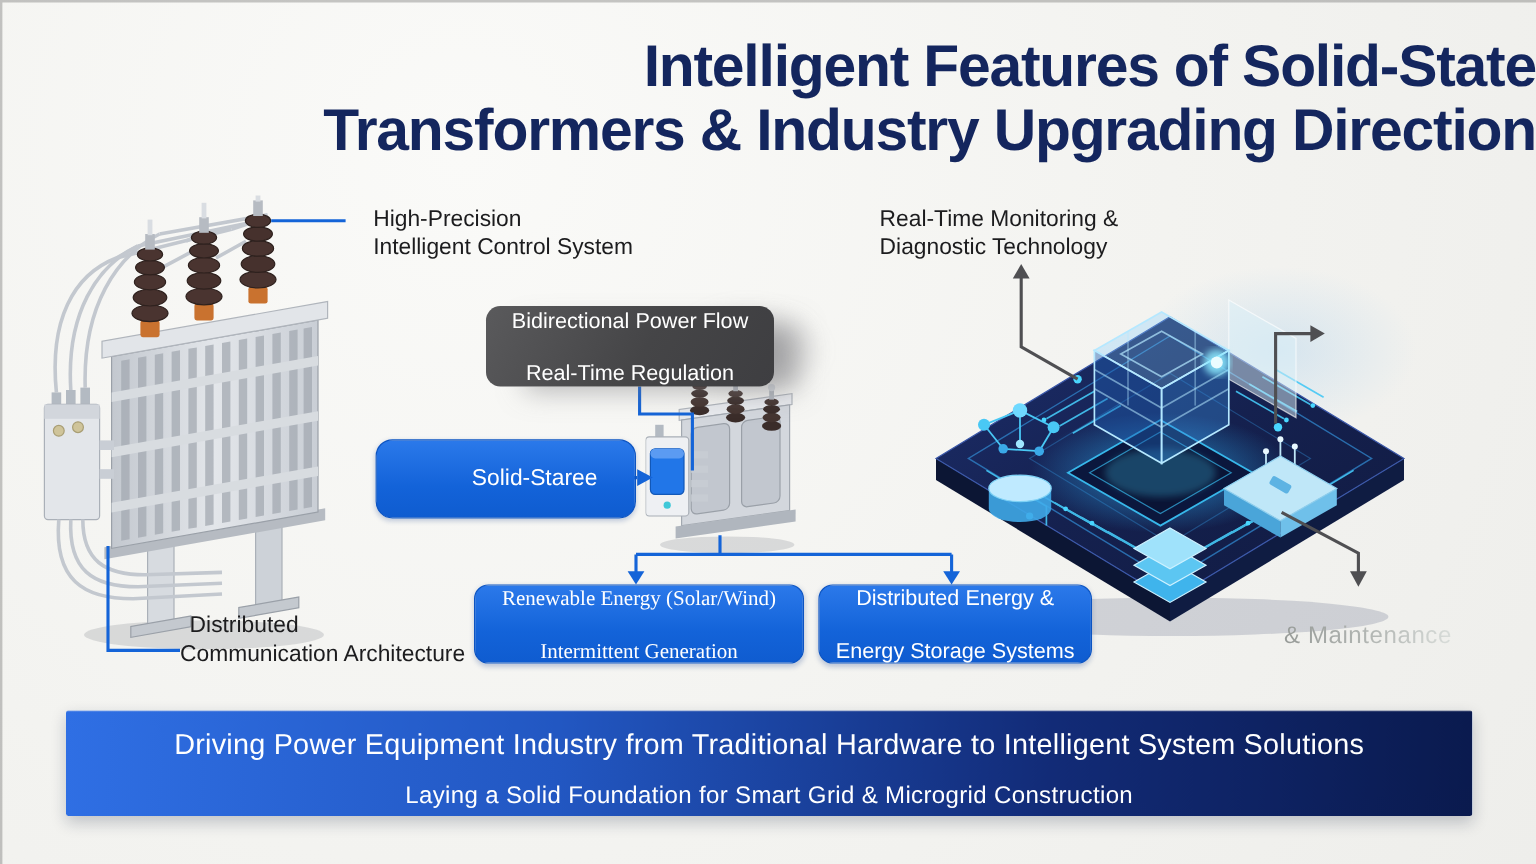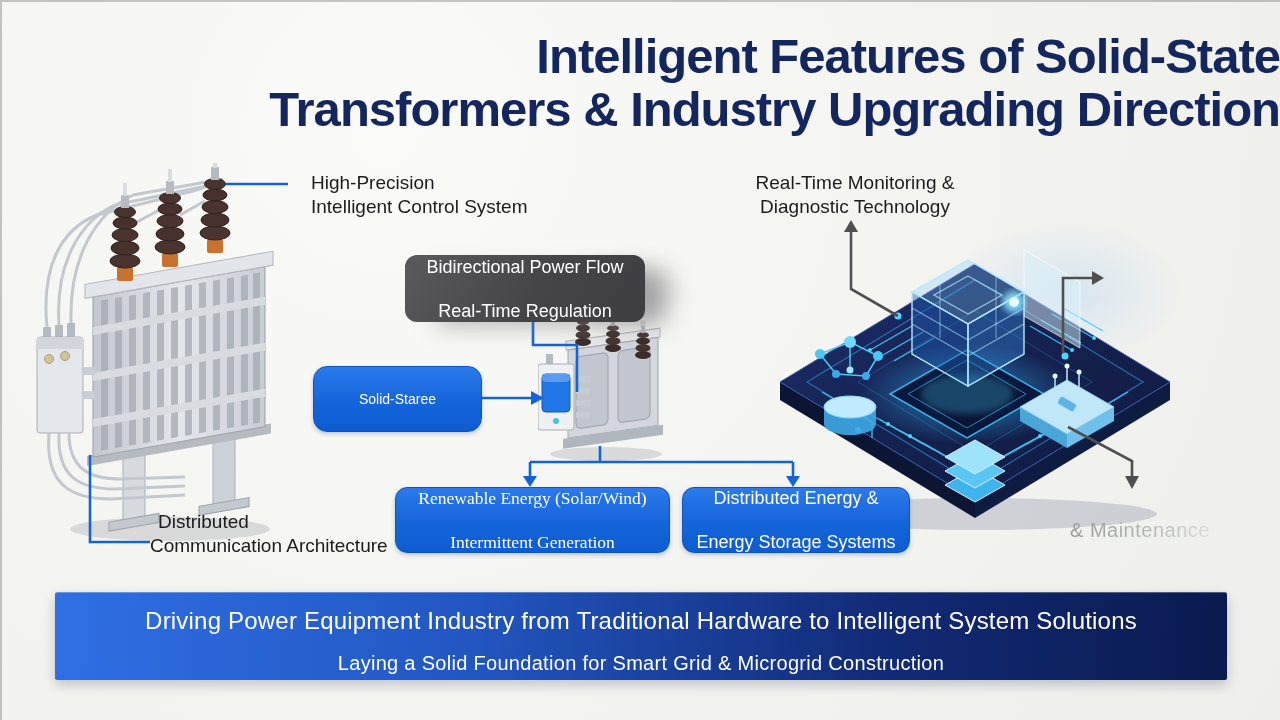--- a/index.html
+++ b/index.html
@@ -10,34 +10,34 @@
   .abs{position:absolute;}
   
   .title{left:0;top:30px;width:100%;text-align:right;color:#14265e;font-weight:bold;
     font-size:49px;line-height:53px;letter-spacing:-1px;z-index:3;}
   .title span{display:block;}
   
   .ann{color:#1c1c1e;font-size:19px;line-height:24px;z-index:3;}
   .ann span{display:block;}
   .ann-hp{left:295px;top:171px;margin-left:16px;}
   .ann-dc{left:150px;top:510px;}
-  .ann-mon{left:733px;top:171px;width:244px;text-align:center;}
+  .ann-mon{left:733px;top:171px;width:244px;text-align:left;}
   .ann-maint{left:1070px;top:519px;font-size:20px;color:#a8aca9;letter-spacing:.5px;z-index:3;
     background:linear-gradient(90deg,#979b98 0%,#b7bbb8 60%,#d9ddda 100%);
     -webkit-background-clip:text;background-clip:text;color:transparent;}
   
   .node{border-radius:12px;color:#fff;text-align:center;z-index:3;font-size:18px;line-height:24px;
     display:flex;flex-direction:column;justify-content:center;gap:20px;}
   .node span{display:block;}
   .node-dark{left:405px;top:255px;width:240px;height:67px;
     background:linear-gradient(120deg,#5a5a5c 0%,#454547 55%,#3e3e41 100%);
     box-shadow:26px 10px 22px -6px rgba(120,120,124,.5);}
   .node-blue{background:linear-gradient(180deg,#2b79ea 0%,#1363d9 60%,#0f5cd0 100%);
     border:1px solid #0c54c2;box-shadow:0 2px 4px rgba(20,60,140,.25);}
-  .node-sst{left:313px;top:366px;width:167px;height:64px;border-radius:14px;font-size:14px;}
+  .node-sst{left:313px;top:366px;width:167px;height:64px;border-radius:14px;font-size:19px;padding-left:48px;}
   .node-ren{left:395px;top:487px;width:273px;height:64px;font-size:17.5px;font-family:Liberation Serif, serif;}
   .node-des{left:682px;top:487px;width:226px;height:64px;}
   .smear{left:558px;top:252px;width:130px;height:80px;z-index:2;filter:blur(7px);
     background:radial-gradient(closest-side,rgba(130,130,135,.55),rgba(130,130,135,0));}
   
   .banner{left:55px;top:592px;width:1172px;height:87px;border-radius:2px;z-index:3;
     background:linear-gradient(93deg,#2f6fe4 0%,#2153bd 38%,#12308) ;
     background:linear-gradient(93deg,#2f6fe4 0%,#2257c2 35%,#122b77 70%,#0a1a4e 100%);
     color:#fff;text-align:center;box-shadow:0 5px 12px rgba(20,30,60,.22);
     border-top:1px solid rgba(255,255,255,.28);}

